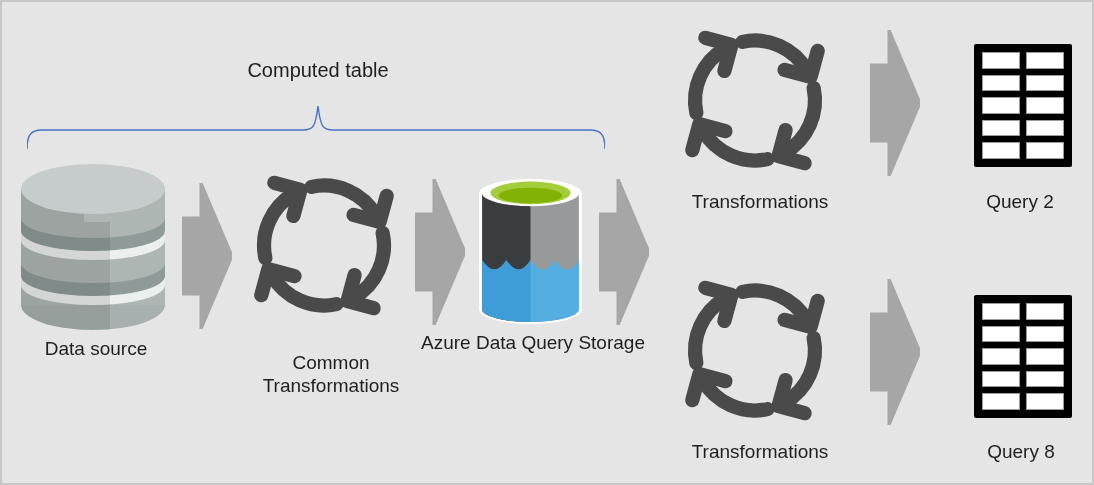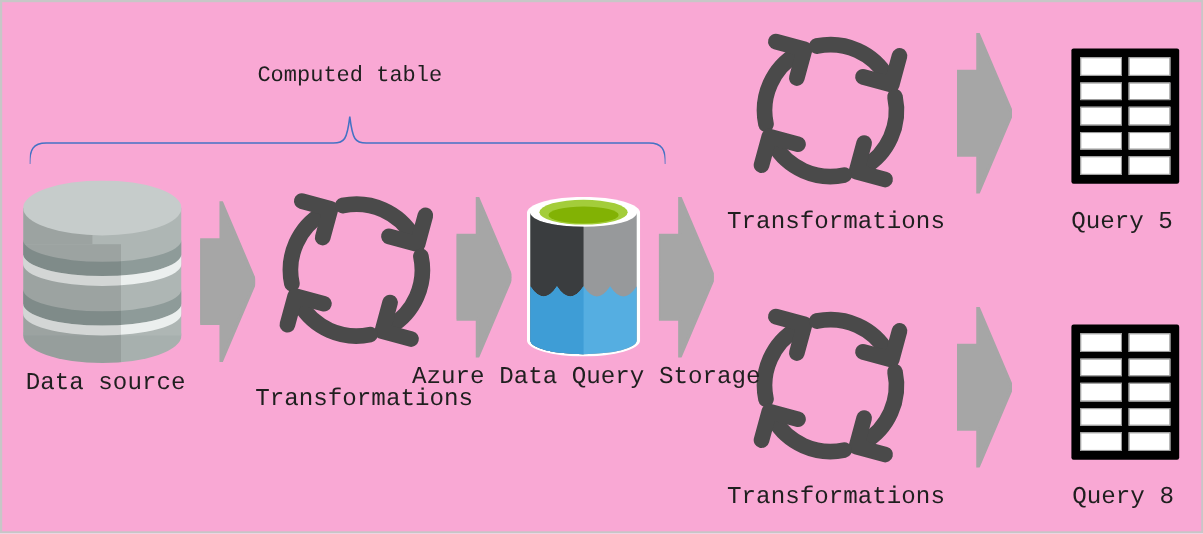--- a/index.html
+++ b/index.html
@@ -1,30 +1,30 @@
 <!DOCTYPE html>
 <html><head>
 <meta charset="utf-8">
 <style>
   html,body { margin:0; padding:0; background:#fff; }
   .canvas {
     position:relative;
     width:1094px; height:485px;
     box-sizing:border-box;
-    background:#f9a8d4;
+    background:#e5e5e5;
     border:2px solid #c7c7c7;
-    font-family:Liberation Mono, monospace;
+    font-family:Liberation Sans, sans-serif;
     color:#1f1f1f;
     overflow:hidden;
   }
   .abs { position:absolute; }
   .lbl {
     position:absolute;
     transform:translateX(-50%);
-    font-size:22px;
+    font-size:19px;
     line-height:22px;
     white-space:nowrap;
     text-align:center;
   }
   .lbl.big { font-size:20px; }
   .lbl.twoline { white-space:normal; line-height:23px; }
 
   
   .pos-brace   { left:25px;  top:100px; width:578px; height:50px; }
   .pos-db      { left:19px;  top:162px; width:144px; height:166px; }
@@ -182,21 +182,22 @@
     <div class="cell"></div>
       <div class="cell"></div>
       <div class="cell"></div>
       <div class="cell"></div>
     <div class="cell"></div>
       <div class="cell"></div>
   </div>
 
   <div class="lbl pos-lbl-ds">Data source</div>
   <div class="lbl twoline pos-lbl-common">
+    <div>Common</div>
     <div>Transformations</div>
   </div>
   <div class="lbl pos-lbl-adls">Azure Data Query Storage</div>
   <div class="lbl pos-lbl-tr1">Transformations</div>
-  <div class="lbl pos-lbl-q1">Query 5</div>
+  <div class="lbl pos-lbl-q1">Query 2</div>
   <div class="lbl pos-lbl-tr2">Transformations</div>
   <div class="lbl pos-lbl-q2">Query 8</div>
 
 </div>
 
 </body></html>

